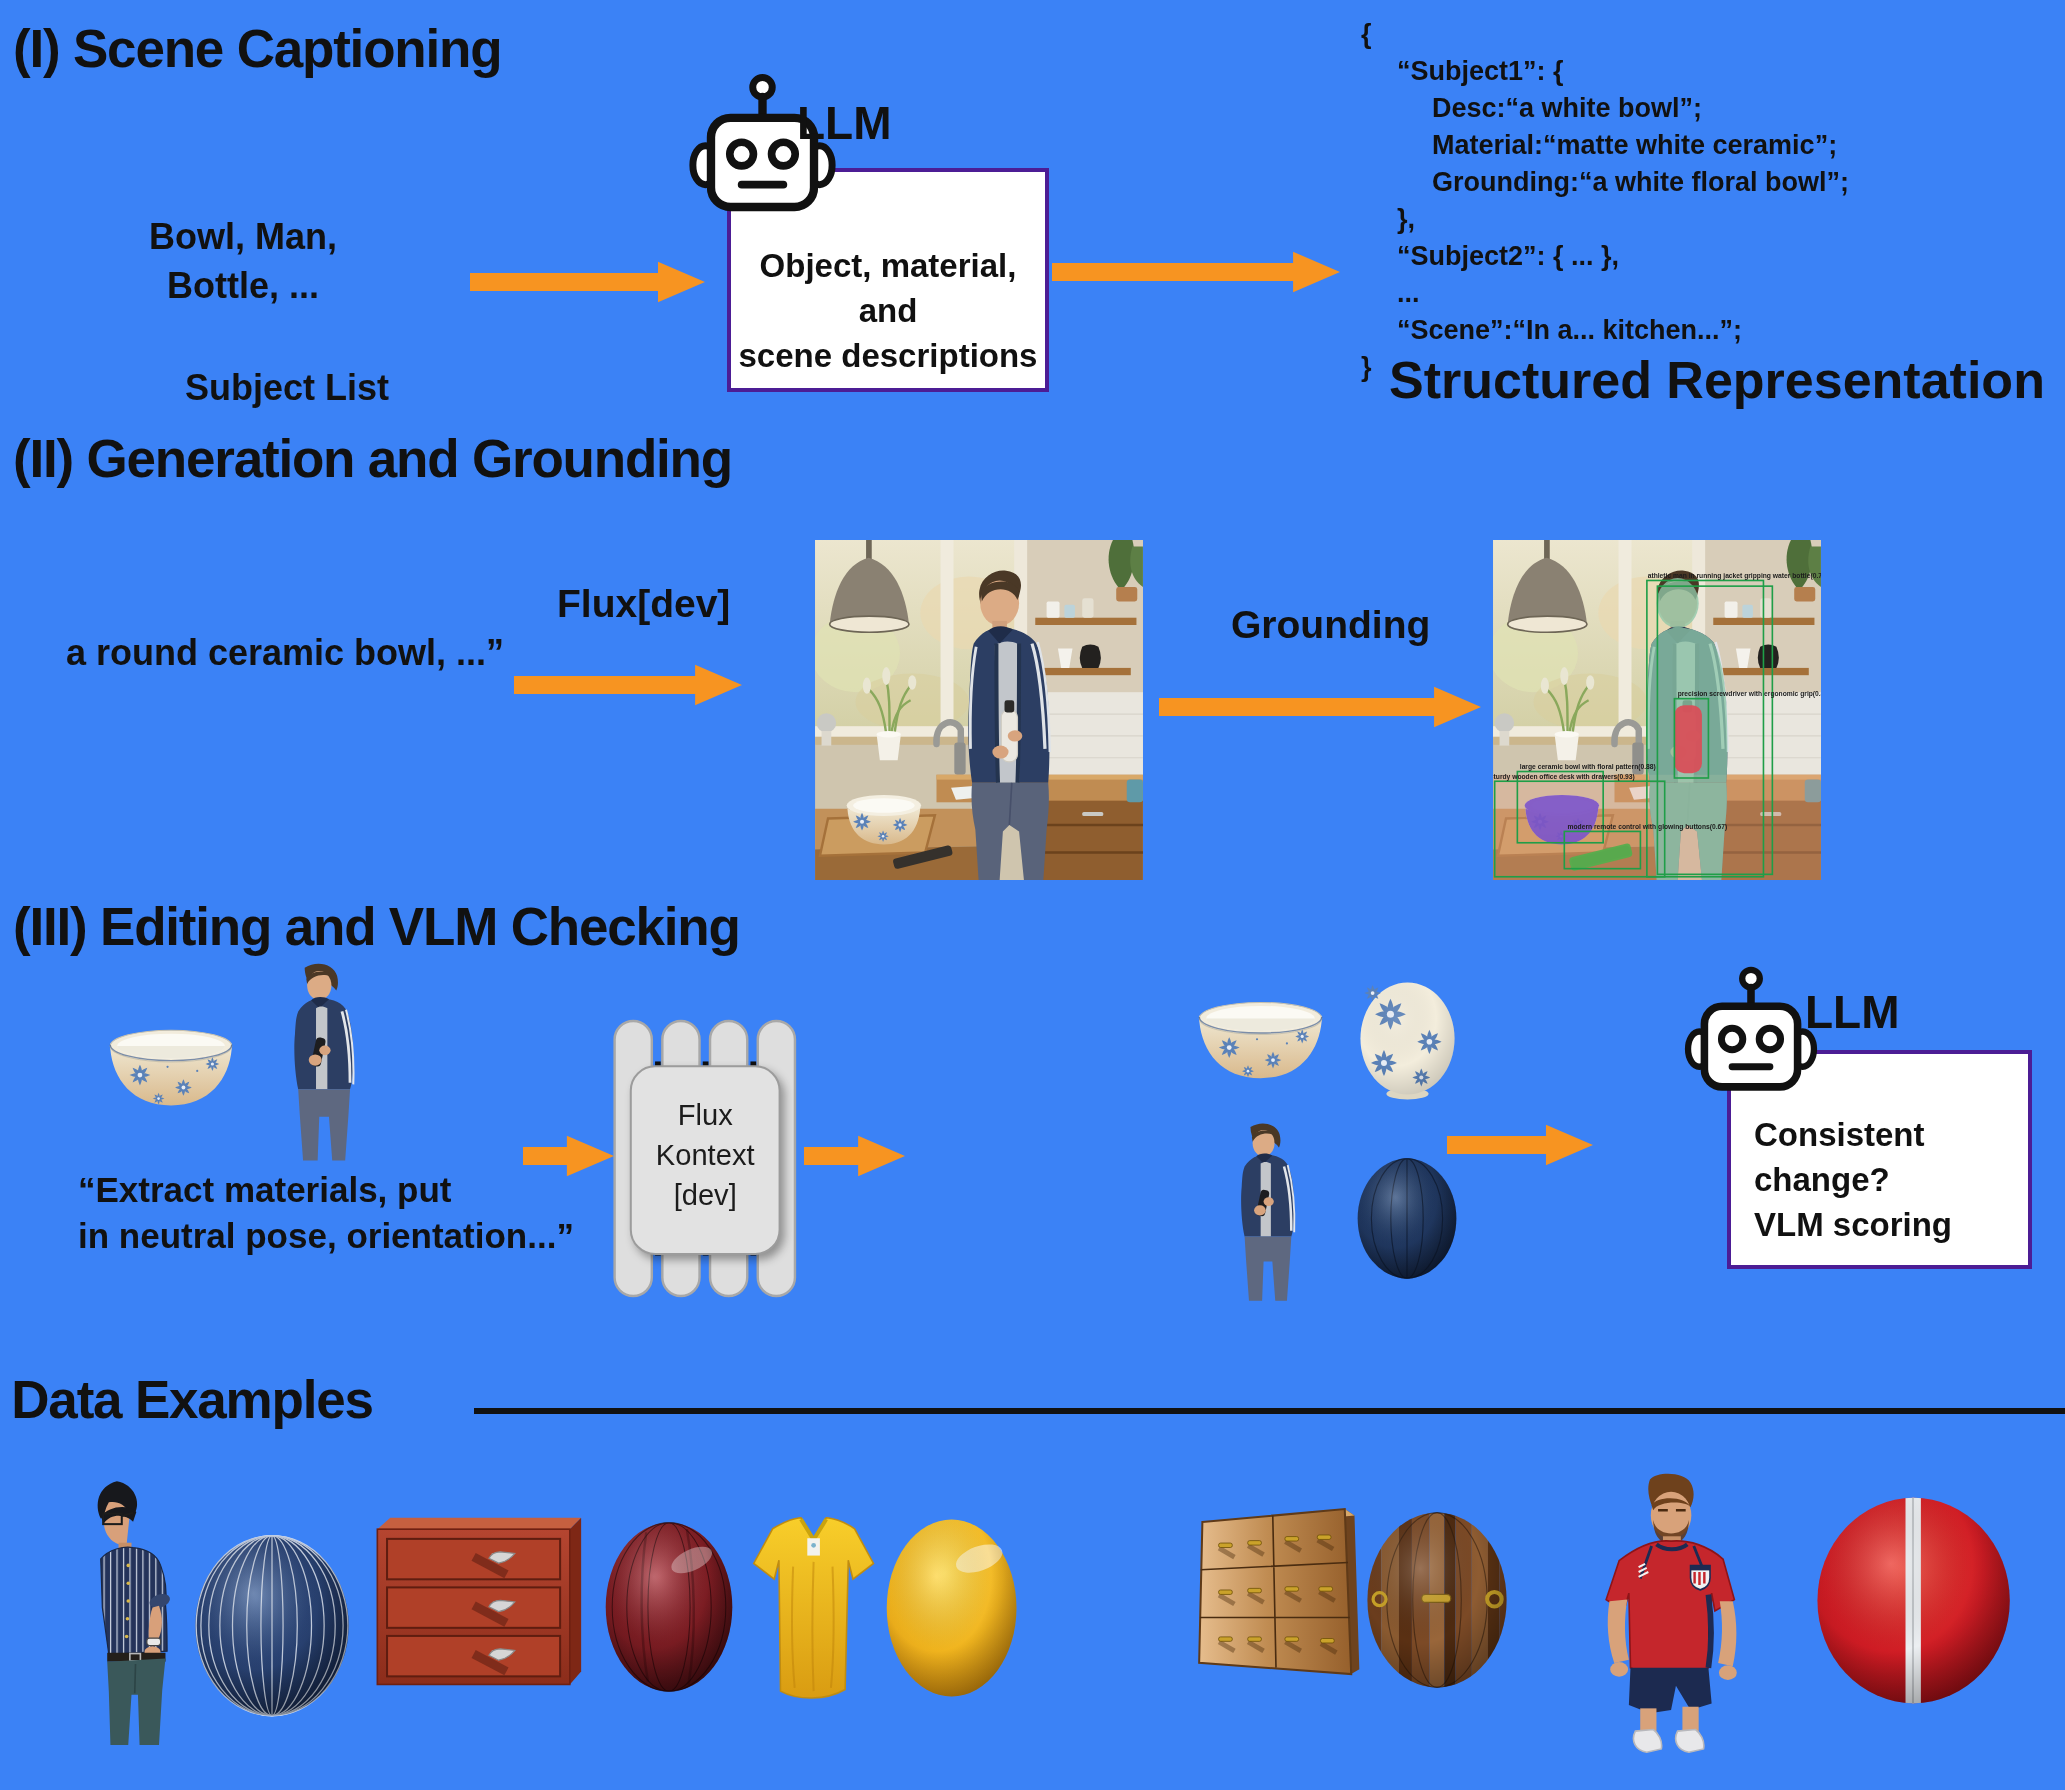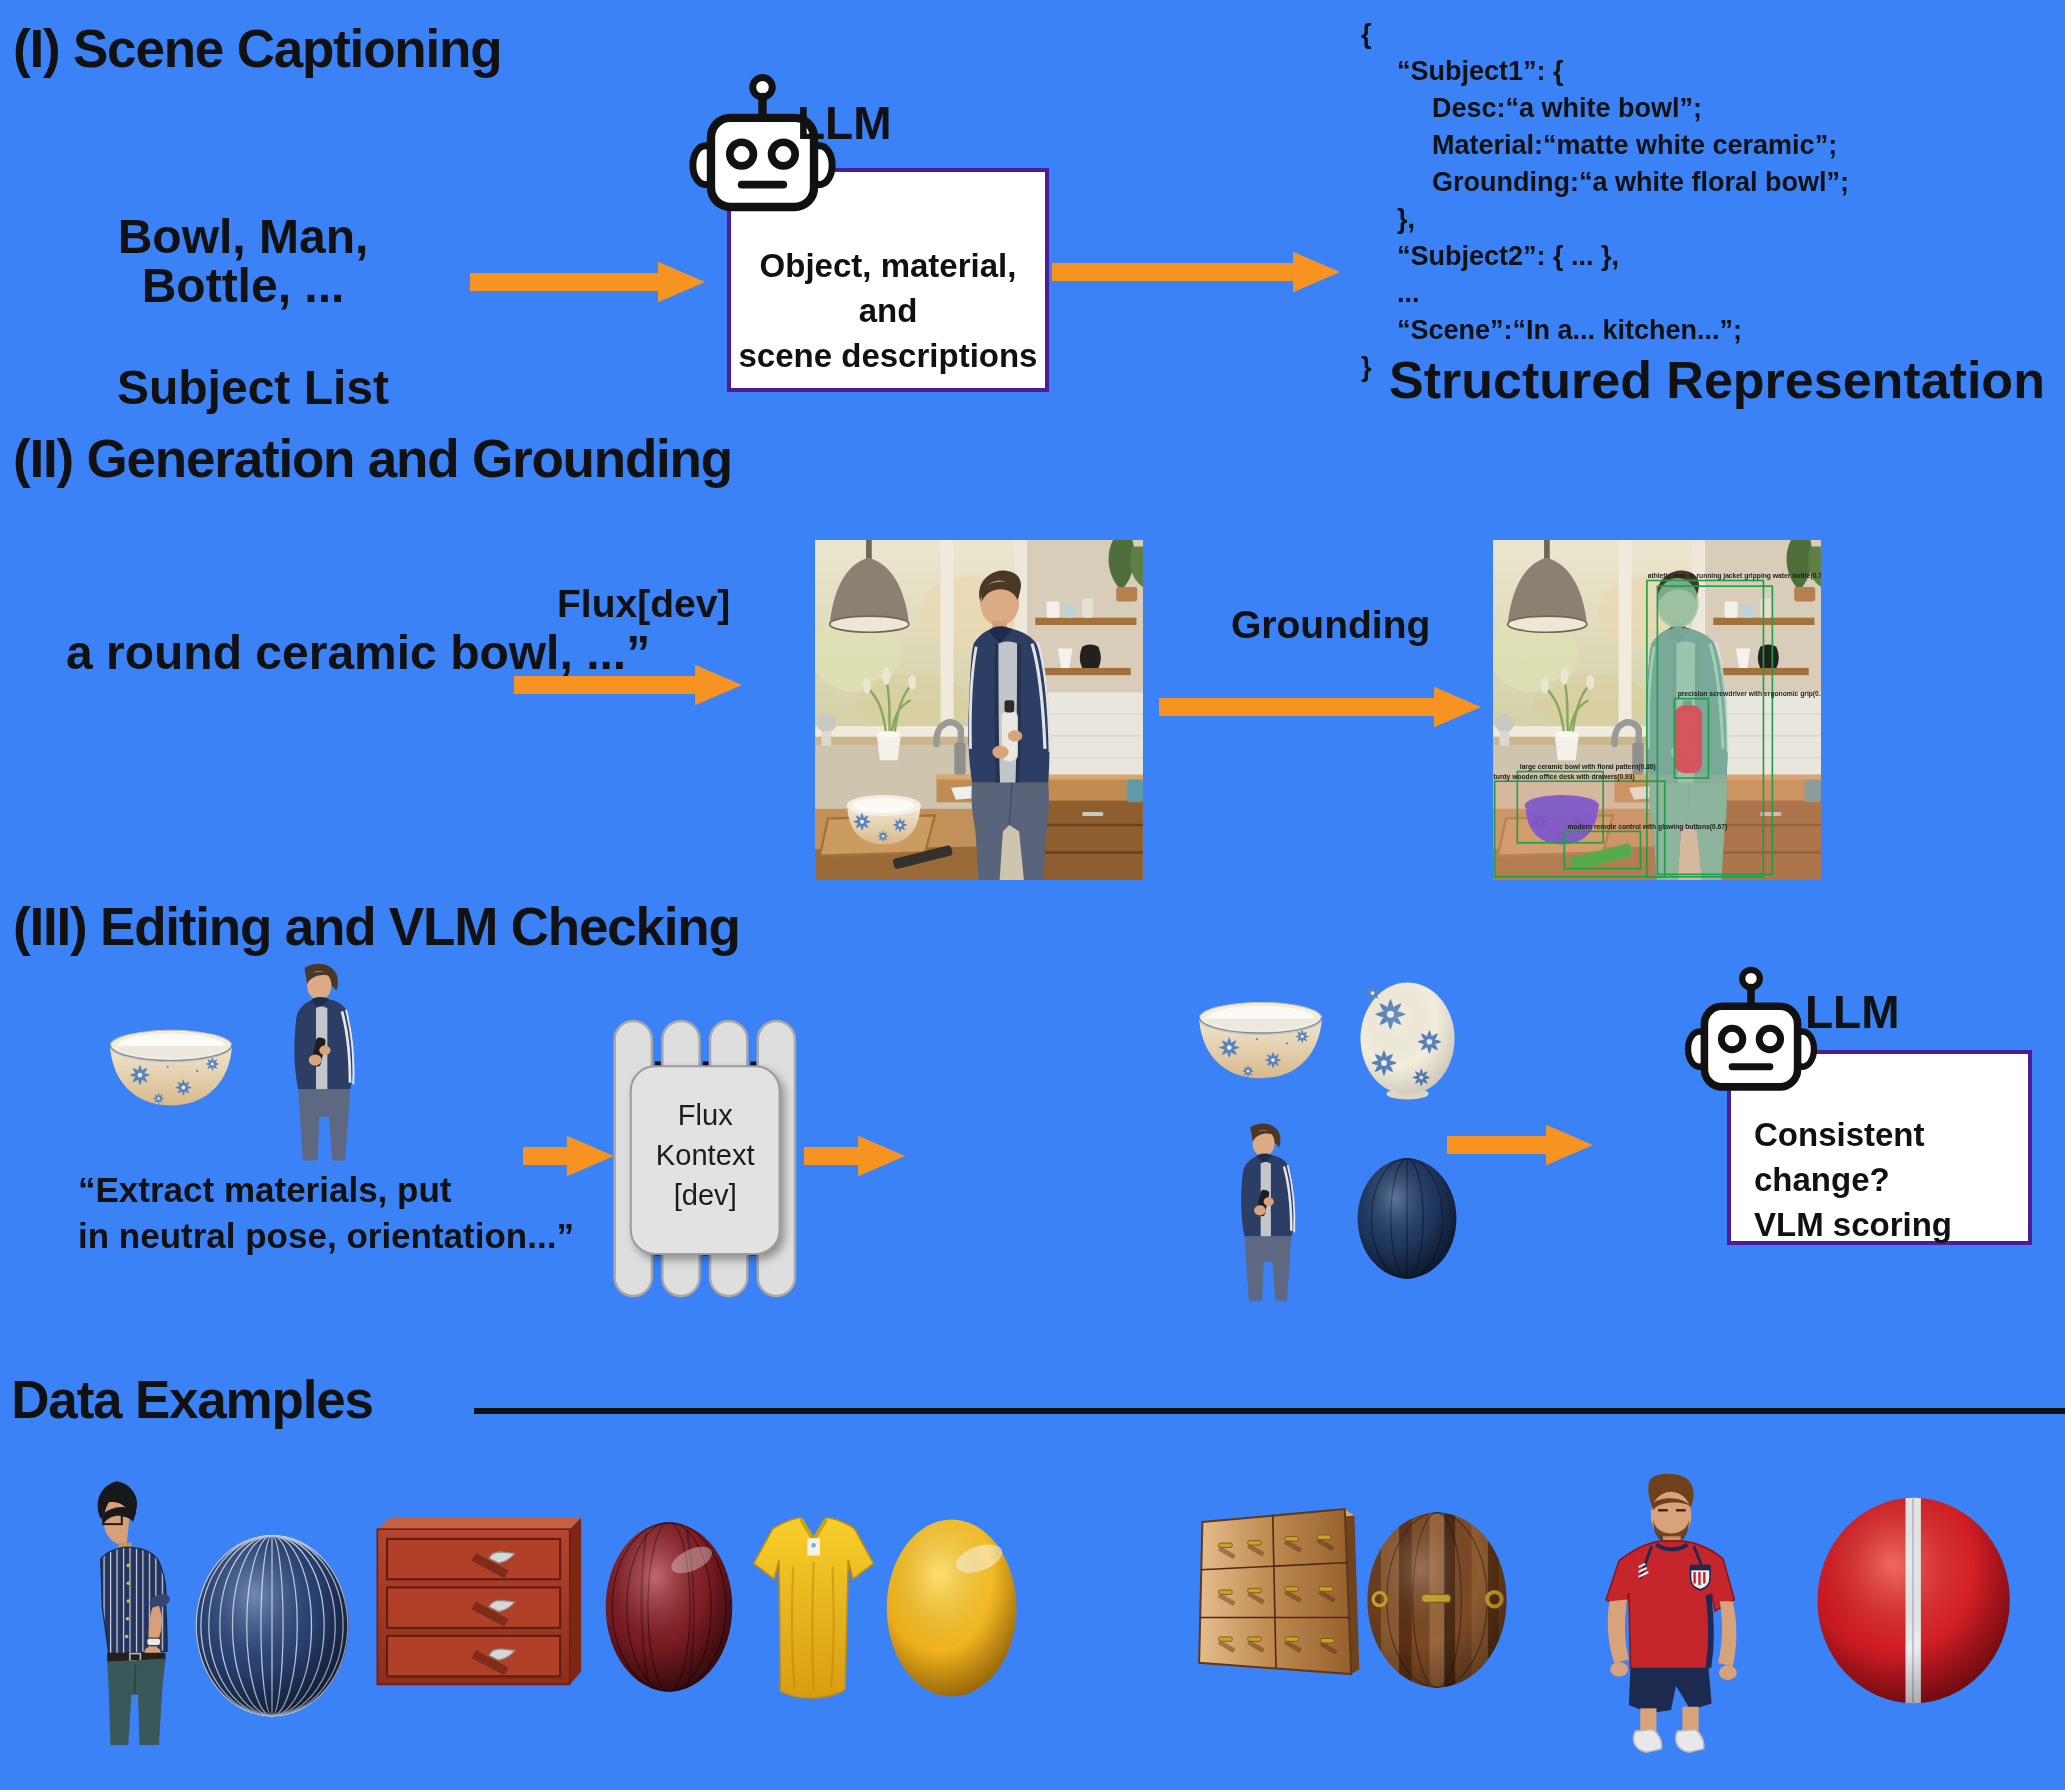--- a/index.html
+++ b/index.html
@@ -1,20 +1,20 @@
 <!DOCTYPE html>
 <html style="--accent: #F79421;font-size:13px"><head>
 <meta charset="utf-8">
 <style>
   html,body{margin:0;padding:0;background:#ffffff;}
   .canvas{position:relative;width:2066px;height:1790px;background:#3b82f6;overflow:hidden;
           font-family:"Liberation Sans","DejaVu Sans",sans-serif;color:#111;}
   .abs{position:absolute;}
   .ttl{font-size:53px;font-weight:600;letter-spacing:-1.2px;white-space:nowrap;}
-  .mid{font-size:48px;font-weight:600;line-height:49px;}
+  .mid{font-size:36px;font-weight:600;line-height:49px;}
   .lbl{font-size:39px;font-weight:600;white-space:nowrap;}
   .llm{font-size:46px;font-weight:600;white-space:nowrap;}
   .cap{font-size:52px;font-weight:600;white-space:nowrap;}
   .blackbox{border:4px solid #4c1d95;background:#fff;box-sizing:border-box;}
   .boxtxt{font-size:33px;font-weight:600;line-height:45px;text-align:center;}
   .boxtxt2{font-size:33px;font-weight:600;line-height:45px;text-align:left;}
   .codeln{font-size:27px;font-weight:600;line-height:37px;white-space:pre;}
   .ind0{padding-left:0px}.ind1{padding-left:36px}.ind2{padding-left:71px}
   .arrow{color:var(--accent,#F79421);display:block;}
   .hline{background:#111;}
@@ -388,21 +388,21 @@
         <ellipse cx="63" cy="76" rx="44" ry="74"></ellipse>
     <line x1="63" y1="2" x2="63" y2="150"></line>
   </g>
   <ellipse cx="63" cy="76" rx="61" ry="74" fill="url(#shade)"></ellipse>
 </svg>
 
 <svg class="abs arrow" style="left:1447px;top:1123px" width="146" height="44" viewBox="0 0 180 54">
   <path d="M0,16 H122 V2 L180,27 L122,52 V38 H0 Z" fill="currentColor"></path>
 </svg>
 
-<div class="abs blackbox" style="left:1727px;top:1050px;width:305px;height:195px">
+<div class="abs blackbox" style="left:1727px;top:1050px;width:305px;height:219px">
   <div class="boxtxt2" style="margin:58px 0 0 23px">Consistent change?</div>
   <div class="boxtxt2" style="margin-left:23px">VLM scoring</div>
 </div>
 <svg class="abs" style="left:1669px;top:966px" width="164" height="136" viewBox="0 0 130 108">
       <use href="#robot"></use>
     </svg>
 <div class="abs llm" style="left:1805px;top:985px">LLM</div>
 
 <div class="abs ttl" style="left:11.3px;top:1369px">Data Examples</div>
 <div class="abs hline" style="left:474px;top:1408px;width:1592px;height:5.7px"></div>

